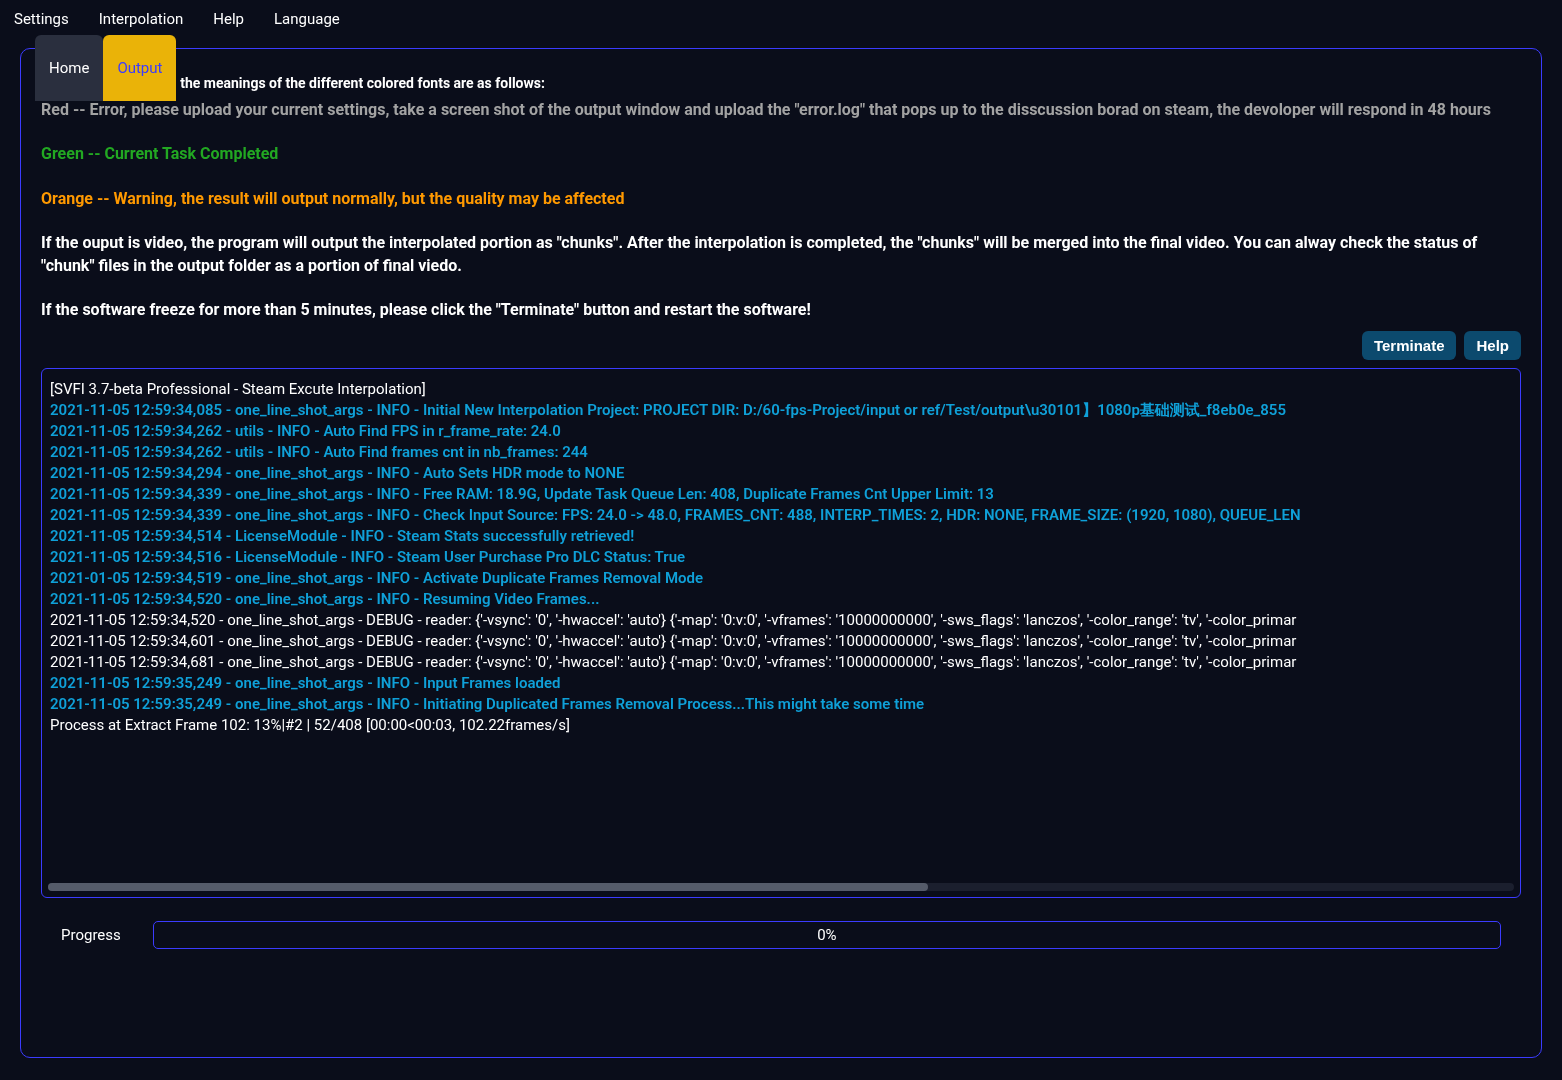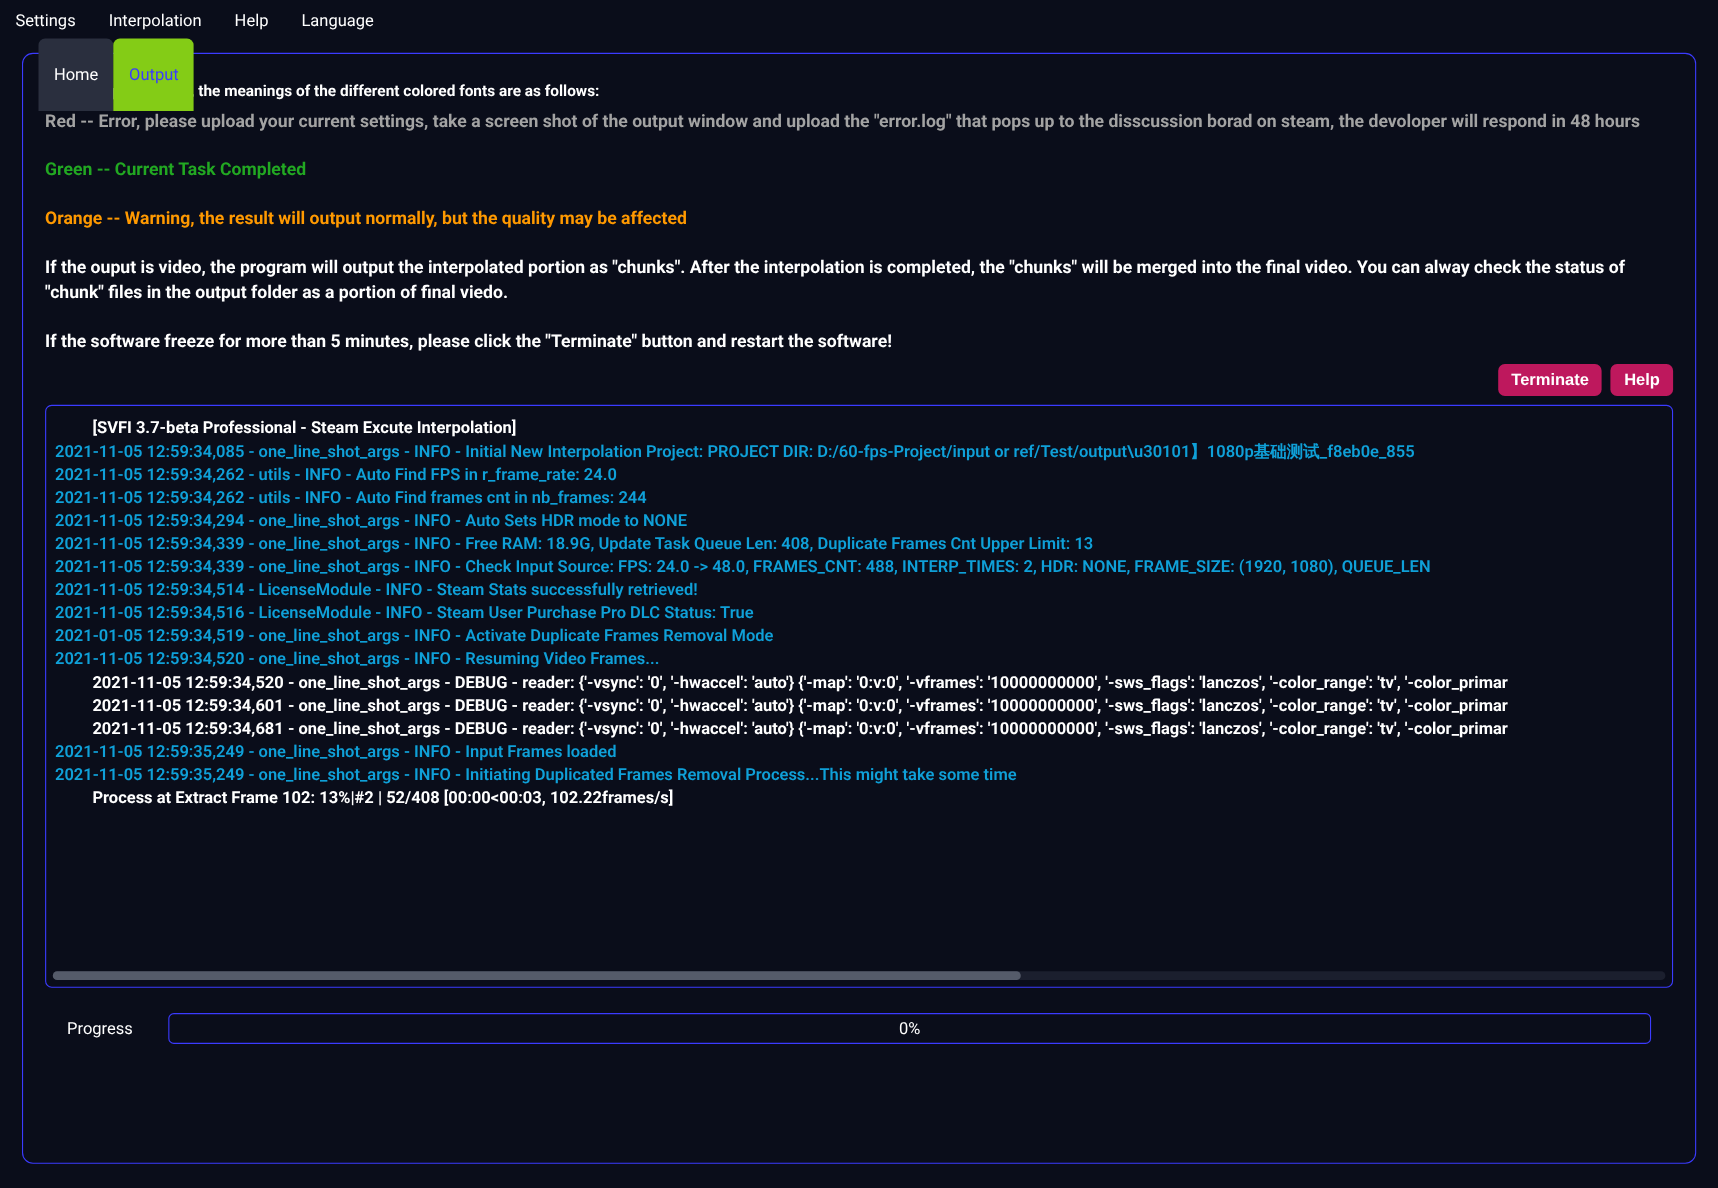--- a/index.html
+++ b/index.html
@@ -38,21 +38,21 @@
     padding: 24px 14px;
     border-radius: 6px 6px 0 0;
     font-size: 15px;
     cursor: pointer;
   }
   .tab.inactive {
     background: #2a2f3e;
     color: #ffffff;
   }
   .tab.active {
-    background: #84cc16;
+    background: #eab308;
     color: #3b3bff;
   }
   .content {
     padding: 26px 20px 20px 20px;
   }
   .heading {
     font-size: 14px;
     font-weight: bold;
     margin-bottom: 8px;
   }
@@ -66,21 +66,21 @@
   .explain.orange { color: #ff9900; }
   .explain.green { color: #22a822; }
   .explain.white { color: #ffffff; }
   .action-row {
     display: flex;
     justify-content: flex-end;
     gap: 8px;
     margin-bottom: 8px;
   }
   .btn {
-    background: #be185d;
+    background: #0c4a6e;
     color: #ffffff;
     border: none;
     border-radius: 6px;
     padding: 6px 12px;
     font-size: 15px;
     font-weight: 600;
     cursor: pointer;
   }
   .log-box {
     border: 1.5px solid #3b3bff;
@@ -91,21 +91,21 @@
     position: relative;
     margin-bottom: 22px;
   }
   .log-inner {
     white-space: nowrap;
     font-size: 15px;
     font-weight: 600;
     line-height: 1.4;
     overflow: hidden;
   }
-  .log-line.white { color: #ffffff; font-weight: 700; margin-left: 34px; }
+  .log-line.white { color: #ffffff; font-weight: 400; }
   .log-line.info { color: #0fa0d8; }
   .scroll-track {
     position: absolute;
     bottom: 6px;
     left: 6px;
     right: 6px;
     height: 8px;
     background: #1b1f2e;
     border-radius: 4px;
   }

